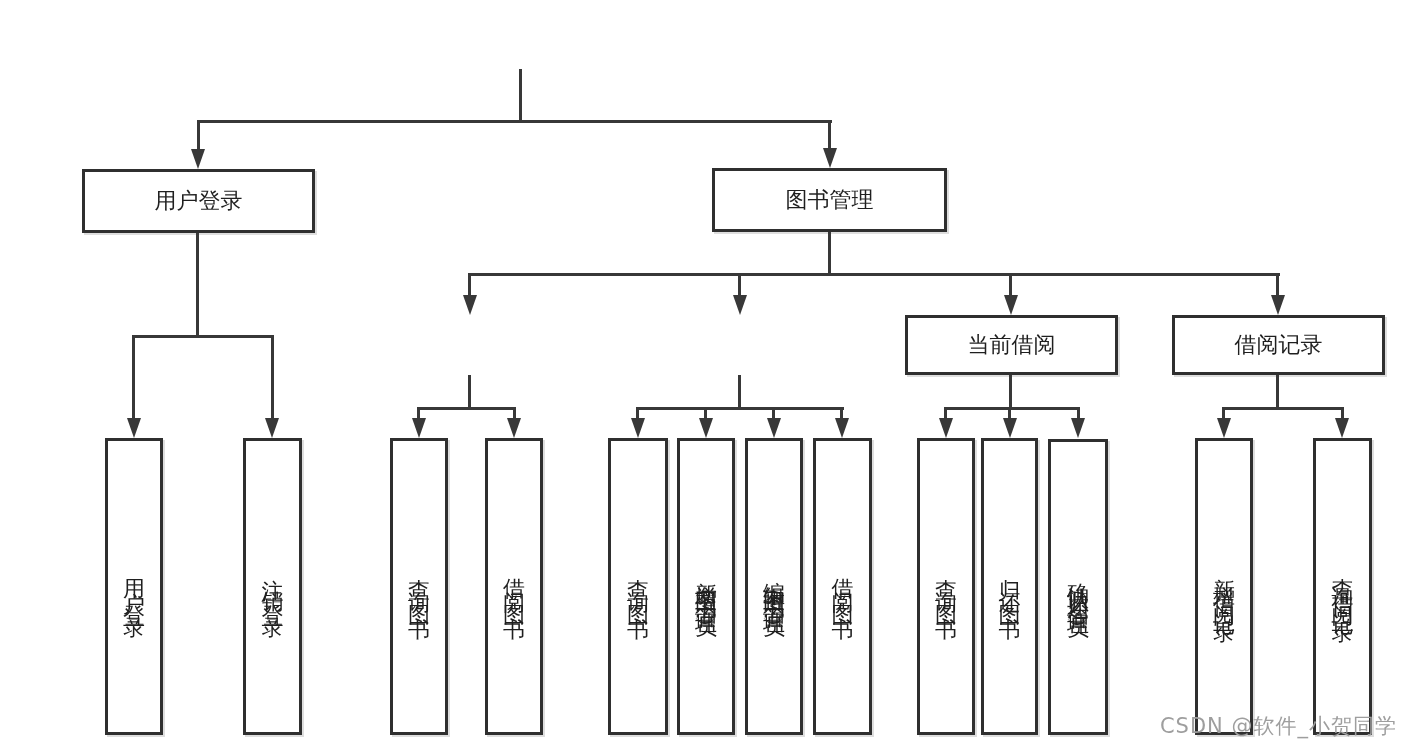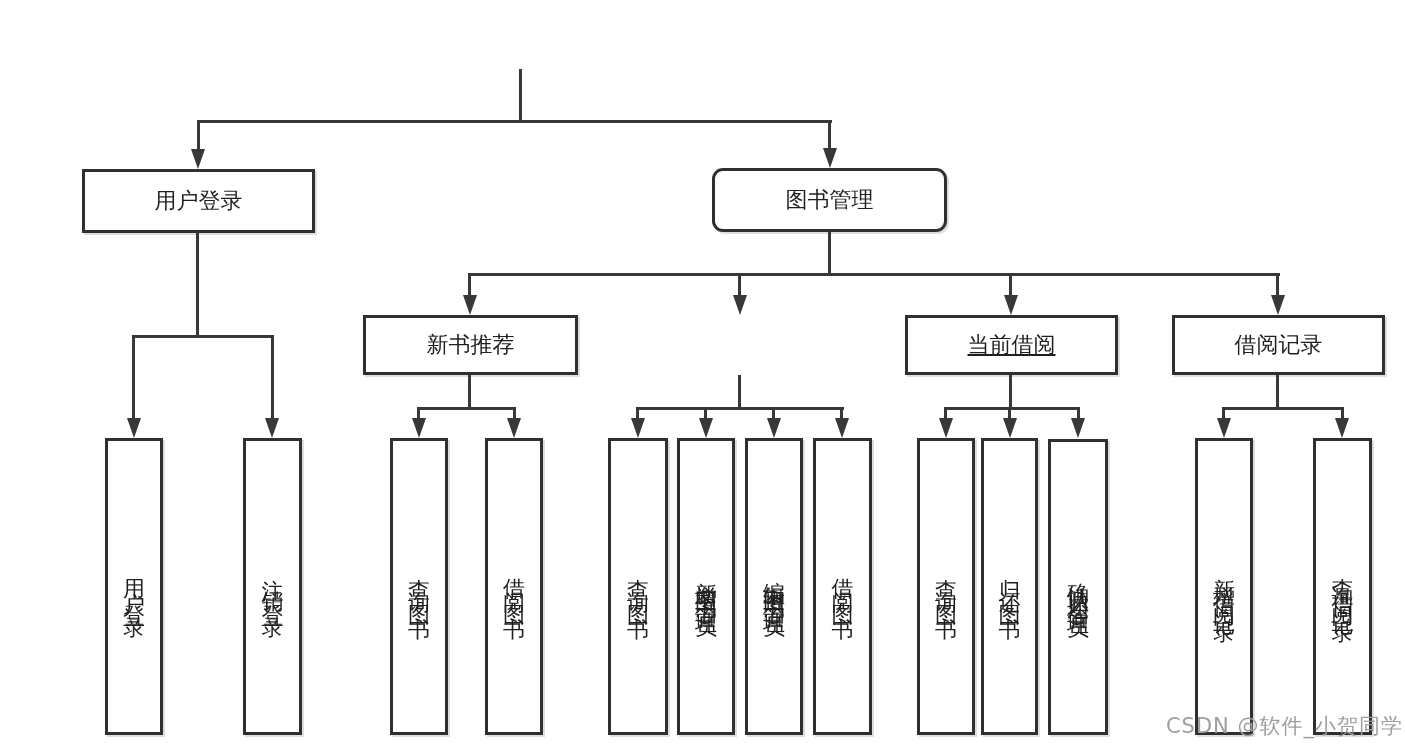--- a/index.html
+++ b/index.html
@@ -17,53 +17,52 @@
     writing-mode:vertical-rl; text-orientation:mixed;
     font-size:22px; line-height:1;
   }
   .line { position:absolute; background:#383838; }
   .arrow {
     position:absolute; width:0; height:0;
     border-left:7px solid transparent; border-right:7px solid transparent;
     border-top:20px solid #383838;
   }
   .watermark {
-    position:absolute; right:2px; bottom:7px;
+    position:absolute; right:8px; bottom:7px;
     font-size:21px; letter-spacing:1px;margin-left:17px;
   }
 </style>
 </head>
 <body>
 
 <div class="canvas">
 
 
   <div class="line" style="left:519px; top:69px;  width:3px;  height:51px;"></div>
   <div class="line" style="left:197px; top:120px; width:635px; height:3px;"></div>
   <div class="line" style="left:197px; top:120px; width:3px;  height:29px;"></div>
   <div class="line" style="left:828px; top:120px; width:3px;  height:28px;"></div>
   <div class="arrow" style="left:191px; top:149px;"></div>
   <div class="arrow" style="left:823px; top:148px;"></div>
 
   <div class="box" style="left:82px; top:169px; width:233px; height:64px;">用户登录</div>
-  <div class="box" style="left:712px; top:168px; width:235px; height:64px;border-radius:11px;">图书管理</div>
+  <div class="box" style="left:712px; top:168px; width:235px; height:64px;">图书管理</div>
 
   <div class="line" style="left:828px;  top:232px; width:3px;   height:41px;"></div>
   <div class="line" style="left:468px;  top:273px; width:812px; height:3px;"></div>
   <div class="line" style="left:468px;  top:273px; width:3px;   height:22px;"></div>
   <div class="line" style="left:738px;  top:273px; width:3px;   height:22px;"></div>
   <div class="line" style="left:1009px; top:273px; width:3px;   height:22px;"></div>
   <div class="line" style="left:1276px; top:273px; width:3px;   height:22px;"></div>
   <div class="arrow" style="left:463px;  top:295px;"></div>
   <div class="arrow" style="left:733px;  top:295px;"></div>
   <div class="arrow" style="left:1004px; top:295px;"></div>
   <div class="arrow" style="left:1271px; top:295px;"></div>
 
-  <div class="box" style="left:363px;  top:315px; width:215px; height:60px;">新书推荐</div>
-  <div class="box" style="left:905px;  top:315px; width:213px; height:60px;text-decoration:underline;">当前借阅</div>
+  <div class="box" style="left:905px;  top:315px; width:213px; height:60px;">当前借阅</div>
   <div class="box" style="left:1172px; top:315px; width:213px; height:60px;">借阅记录</div>
 
   <div class="line" style="left:196px; top:233px; width:3px;   height:102px;"></div>
   <div class="line" style="left:132px; top:335px; width:142px; height:3px;"></div>
   <div class="line" style="left:132px; top:335px; width:3px;   height:83px;"></div>
   <div class="line" style="left:271px; top:335px; width:3px;   height:83px;"></div>
   <div class="arrow" style="left:127px; top:418px;"></div>
   <div class="arrow" style="left:265px; top:418px;"></div>
 
   <div class="line" style="left:468px; top:375px; width:3px;  height:32px;"></div>

